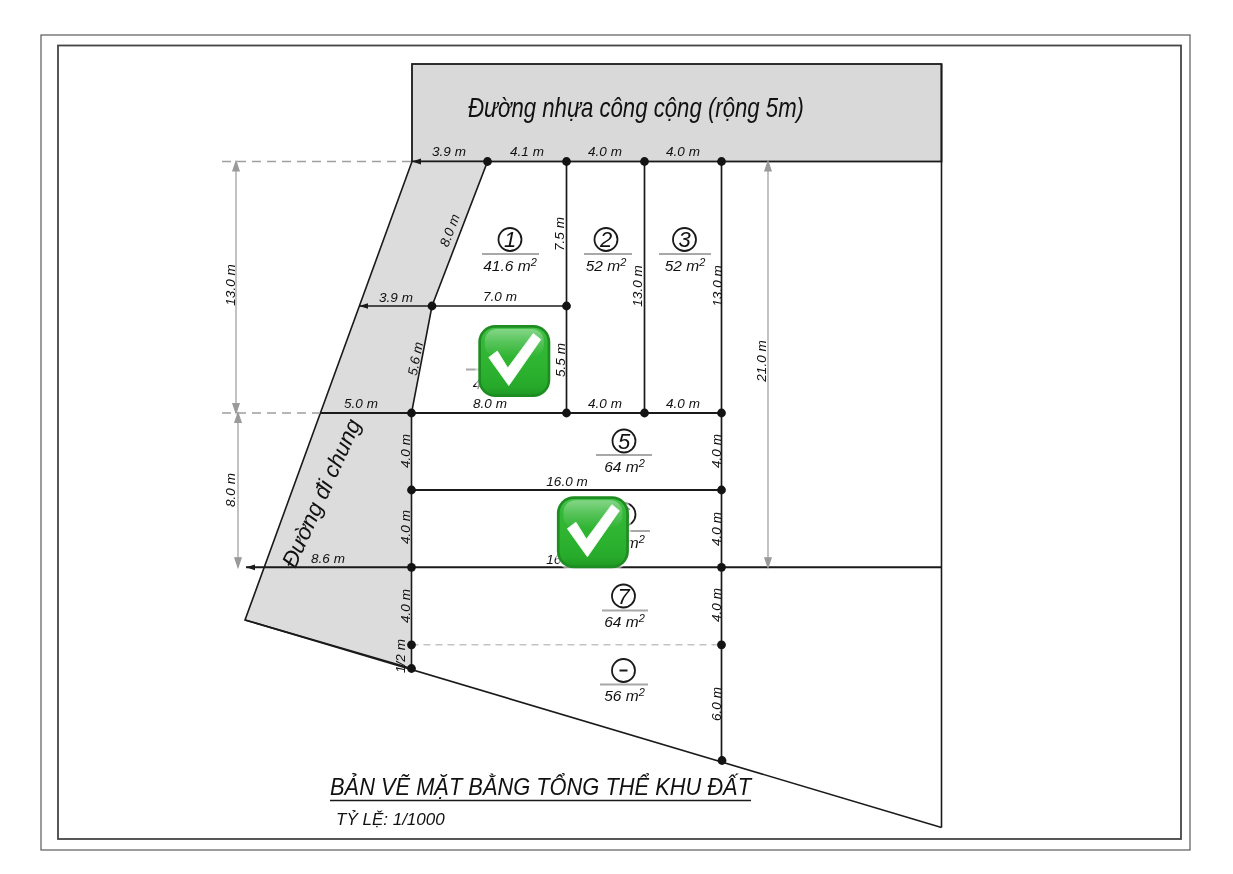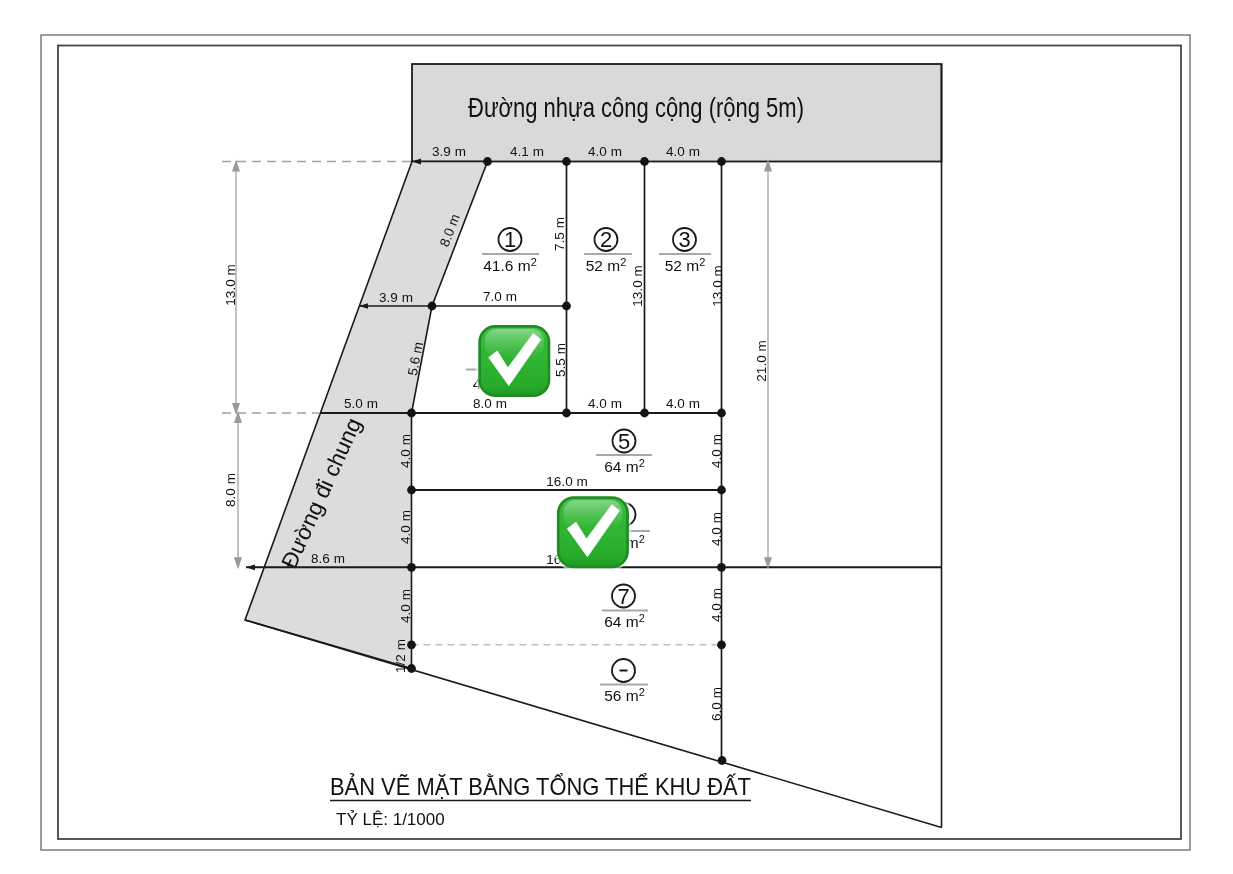--- a/index.html
+++ b/index.html
@@ -1,16 +1,16 @@
 <!DOCTYPE html>
 <html><head>
 <meta charset="utf-8">
 <style>
   html,body{margin:0;padding:0;background:#ffffff;}
-  #page{position:relative;width:1233px;height:874px;background:#ffffff;overflow:hidden;}
+  #page{position:relative;width:1233px;height:874px;background:#ffffff;overflow:hidden;font-style:italic;}
   svg text{font-family:"Liberation Sans", sans-serif;fill:#111;}
 </style>
 </head>
 <body>
 <div id="page">
 <svg width="1233" height="874" viewBox="0 0 1233 874">
   <defs>
     <linearGradient id="ckbody" x1="0" y1="0" x2="0" y2="1">
       <stop offset="0" stop-color="#46c24a"></stop>
       <stop offset="0.2" stop-color="#33b737"></stop>

